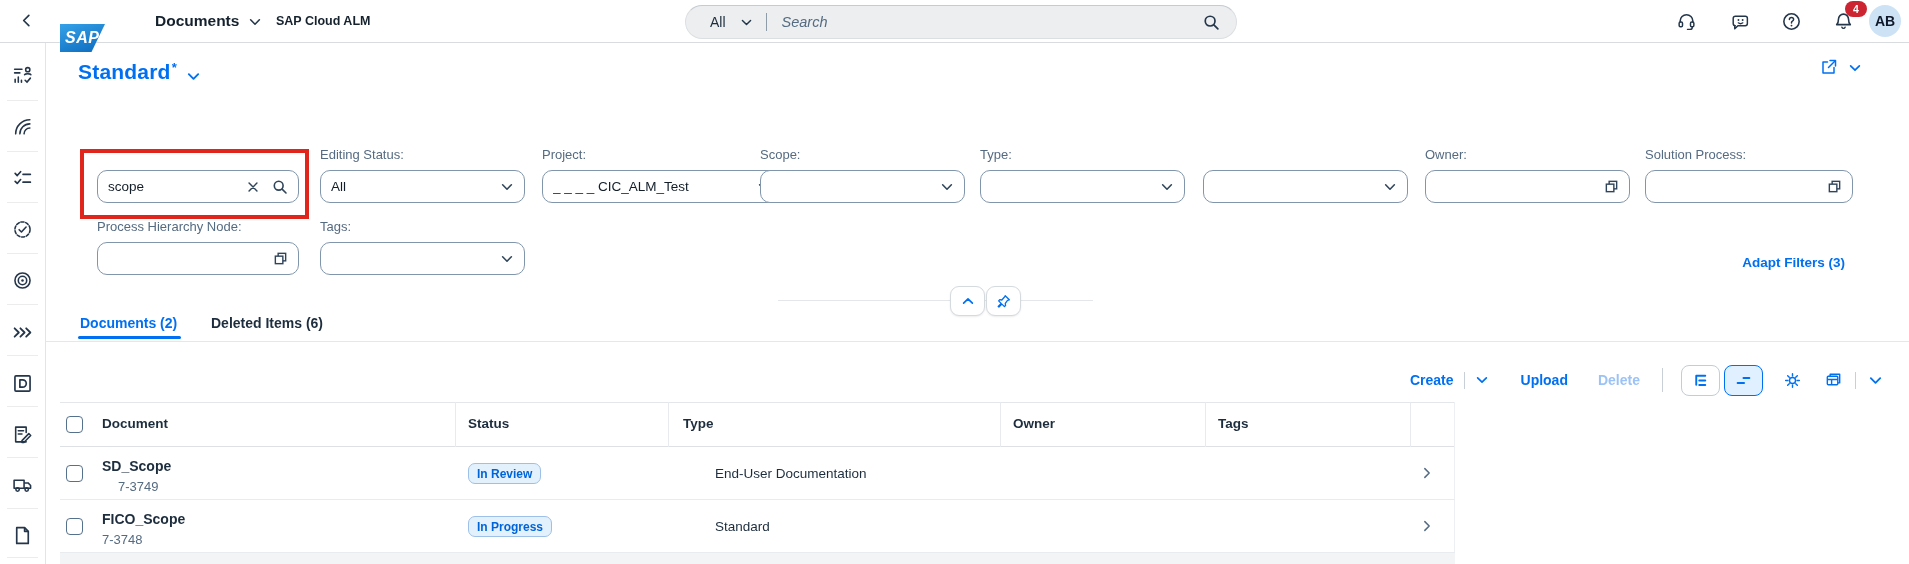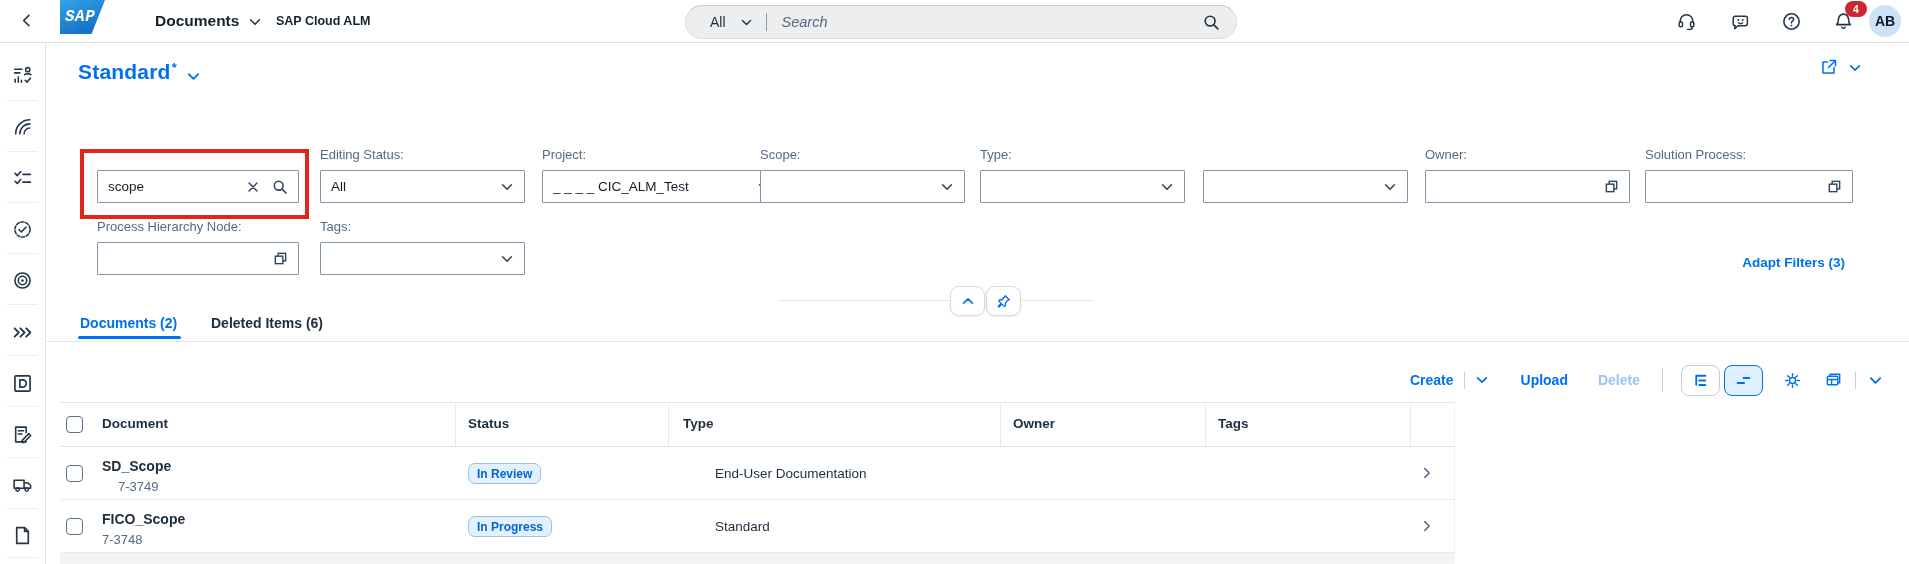--- a/index.html
+++ b/index.html
@@ -8,24 +8,24 @@
     background:#ffffff;
     font-family:"Liberation Sans", sans-serif;
     color:#1d2d3e;
   }
   svg{display:block;}
 
   
   .topbar{position:absolute;left:0;top:0;width:1909px;height:42px;background:#fff;border-bottom:1px solid #d9dcde;z-index:5;}
   .tb-ic{position:absolute;top:11px;color:#24364a;cursor:pointer;}
   .back{left:19px;top:13px;}
-  .saplogo{position:absolute;left:60px;top:0;width:45px;height:34px;
+  .saplogo{position:absolute;left:60px;top:24px;width:45px;height:28px;
     background:linear-gradient(160deg,#35a1e8 0%,#1272c4 85%);
     clip-path:polygon(0 0,100% 0,70% 100%,0 100%);
-    display:flex;align-items:center;font-family:Liberation Mono, monospace;}
+    display:flex;align-items:center;}
   .saplogo span{color:#fff;font-weight:bold;font-style:italic;font-size:16px;letter-spacing:.5px;padding-left:5px;}
   .apptitle{position:absolute;left:155px;top:12px;font-size:15.5px;font-weight:bold;color:#15222e;}
   .apptitle-chev{position:absolute;left:248px;top:15px;color:#24364a;}
   .prodname{position:absolute;left:276px;top:14px;font-size:12.5px;font-weight:bold;color:#15222e;}
   .searchpill{position:absolute;left:685px;top:5px;width:550px;height:32px;background:#eceef0;border:1px solid #dcdfe2;border-top-color:#c6cbd0;border-radius:17px;display:flex;align-items:center;}
   .sp-all{margin-left:24px;font-size:14px;color:#1d2d3e;}
   .sp-chev{margin-left:14px;color:#24364a;}
   .sp-div{width:1px;height:18px;background:#8e9ba9;margin-left:13px;}
   .sp-ph{margin-left:15px;font-size:14.5px;font-style:italic;color:#556b82;}
   .sp-mag{margin-left:auto;margin-right:16px;color:#24364a;}
@@ -39,21 +39,21 @@
 
   
   .viewtitle{position:absolute;left:78px;top:60px;font-size:21px;font-weight:bold;color:#0070f2;letter-spacing:.2px;}
   .viewtitle .star{font-size:13px;vertical-align:7px;margin-left:1px;}
   .vt-chev{position:absolute;left:186px;top:69px;color:#0070f2;}
   .share-ic{position:absolute;left:1820px;top:58px;color:#0070f2;}
   .share-chev{position:absolute;left:1848px;top:61px;color:#0070f2;}
 
   
   .flabel{position:absolute;font-size:13px;color:#556b82;white-space:nowrap;}
-  .field{position:absolute;height:33px;border:1px solid #8296ab;border-radius:1px;background:#fff;display:flex;align-items:center;padding:0 10px;font-size:13.5px;color:#131e29;box-sizing:border-box;}
+  .field{position:absolute;height:33px;border:1px solid #8296ab;border-radius:10px;background:#fff;display:flex;align-items:center;padding:0 10px;font-size:13.5px;color:#131e29;box-sizing:border-box;}
   .field .fval{white-space:nowrap;overflow:hidden;}
   .field .tail{margin-left:auto;color:#30445a;display:flex;align-items:center;gap:12px;}
   .redbox{position:absolute;left:80px;top:149px;width:229px;height:70px;border:4px solid #e0251c;box-sizing:border-box;z-index:3;pointer-events:none;}
   .adapt{position:absolute;left:1735px;top:255px;width:110px;text-align:right;font-size:13.5px;font-weight:bold;color:#0070f2;cursor:pointer;}
 
   
   .fb-line{position:absolute;left:778px;top:300px;width:315px;height:1px;background:#e4e7ea;}
   .fb-btn{position:absolute;top:286px;width:33px;height:28px;background:#fff;border:1px solid #d5dade;border-radius:9px;box-shadow:0 1px 2px rgba(0,0,0,.08);display:flex;align-items:center;justify-content:center;color:#0070f2;cursor:pointer;z-index:2;}
 
   

